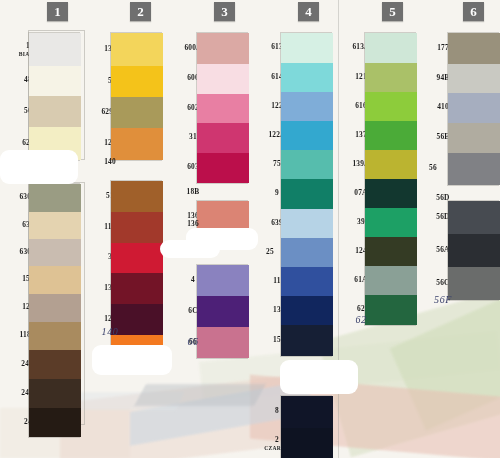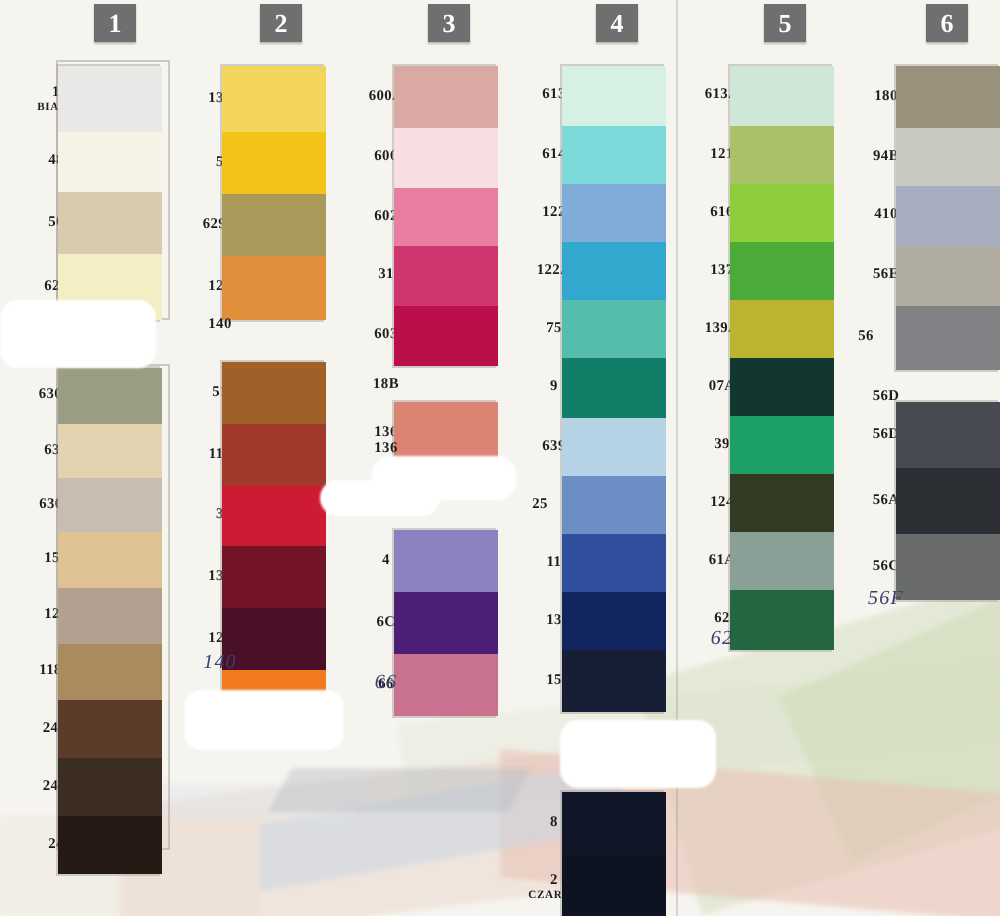--- a/index.html
+++ b/index.html
@@ -291,21 +291,21 @@
           <div class="swatch" title="139A" style="height: 29px; background: rgb(187, 180, 48);"></div>
           <div class="swatch" title="07A" style="height: 29px; background: rgb(18, 55, 47);"></div>
           <div class="swatch" title="26" style="height: 29px; background: rgb(29, 160, 101);"></div>
           <div class="swatch" title="124" style="height: 29px; background: rgb(52, 59, 36);"></div>
           <div class="swatch" title="61A" style="height: 29px; background: rgb(138, 160, 150);"></div>
           <div class="swatch" title="62" style="height: 30px; background: rgb(35, 102, 63);"></div>
         </div>
         <div class="lbl hand" style="left: 341px; top: 316px;">62</div>
       </div>
       <div class="column" style="left: 0px;">
-        <div class="lbl" style="left: 423px; top: 43.5px;">180</div>
+        <div class="lbl" style="left: 423px; top: 43.5px;">177</div>
         <div class="lbl" style="left: 423px; top: 73.5px;">94B</div>
         <div class="lbl" style="left: 423px; top: 103px;">410</div>
         <div class="lbl" style="left: 423px; top: 133px;">56E</div>
         <div class="lbl" style="left: 413px; top: 164px;">56</div>
         <div class="col-strip" style="left: 447px; top: 32px; border: 1px solid rgba(160, 158, 150, 0.45);">
           <div class="swatch" title="117" style="height: 31px; background: rgb(153, 145, 124);"></div>
           <div class="swatch" title="56B" style="height: 29px; background: rgb(201, 201, 194);"></div>
           <div class="swatch" title="640" style="height: 30px; background: rgb(166, 174, 191);"></div>
           <div class="swatch" title="56E" style="height: 30px; background: rgb(176, 172, 160);"></div>
           <div class="swatch" title="56" style="height: 32px; background: rgb(128, 129, 133);"></div>

